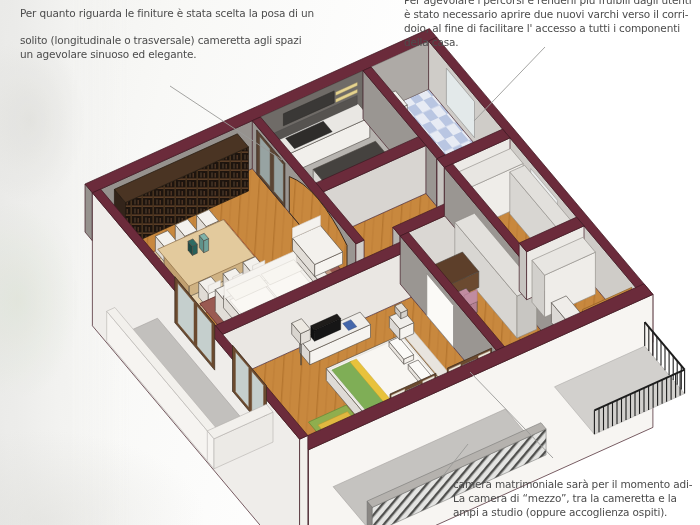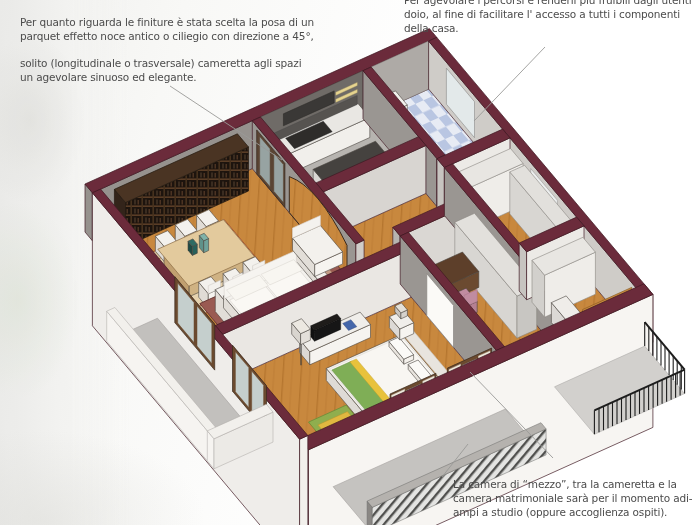--- a/index.html
+++ b/index.html
@@ -361,33 +361,33 @@
       </g>
     </g>
   <g id="leaders">
       <line x1="170" y1="86" x2="282" y2="160" stroke="#9a9a97" stroke-width="0.9"></line>
       <line x1="545" y1="47" x2="474" y2="121" stroke="#9a9a97" stroke-width="0.9"></line>
       <line x1="553" y1="458" x2="470" y2="372" stroke="#9a9a97" stroke-width="0.9"></line>
       <line x1="442" y1="477" x2="468" y2="444" stroke="#9a9a97" stroke-width="0.9"></line>
     </g>
 </svg>
 
-<div class="ann" style="left:20px;top:15px">
+<div class="ann" style="left:20px;top:6px">
   <div>Per quanto riguarda le finiture è stata scelta la posa di un</div>
-  <div>parquet effetto noce antico o ciliegio con direzione a 45°,</div>
   <div class="gap"></div>
   <div>solito (longitudinale o trasversale) cameretta agli spazi</div>
   <div>un agevolare sinuoso ed elegante.</div>
 </div>
 
 <div class="ann" style="left:404px;top:-7px">
   <div>Per agevolare i percorsi e renderli più fruibili dagli utenti</div>
+  <div>è stato necessario aprire due nuovi varchi verso il corri-</div>
   <div>doio, al fine di facilitare l' accesso a tutti i componenti</div>
   <div>della casa.</div>
 </div>
 
 <div class="ann" style="left:453px;top:477px">
+  <div>camera matrimoniale sarà per il momento adi-</div>
   <div>La camera di “mezzo”, tra la cameretta e la</div>
-  <div>camera matrimoniale sarà per il momento adi-</div>
   <div>ampi a studio (oppure accoglienza ospiti).</div>
   <div class="gap"></div>
 
 </div>
 
 </body></html>

